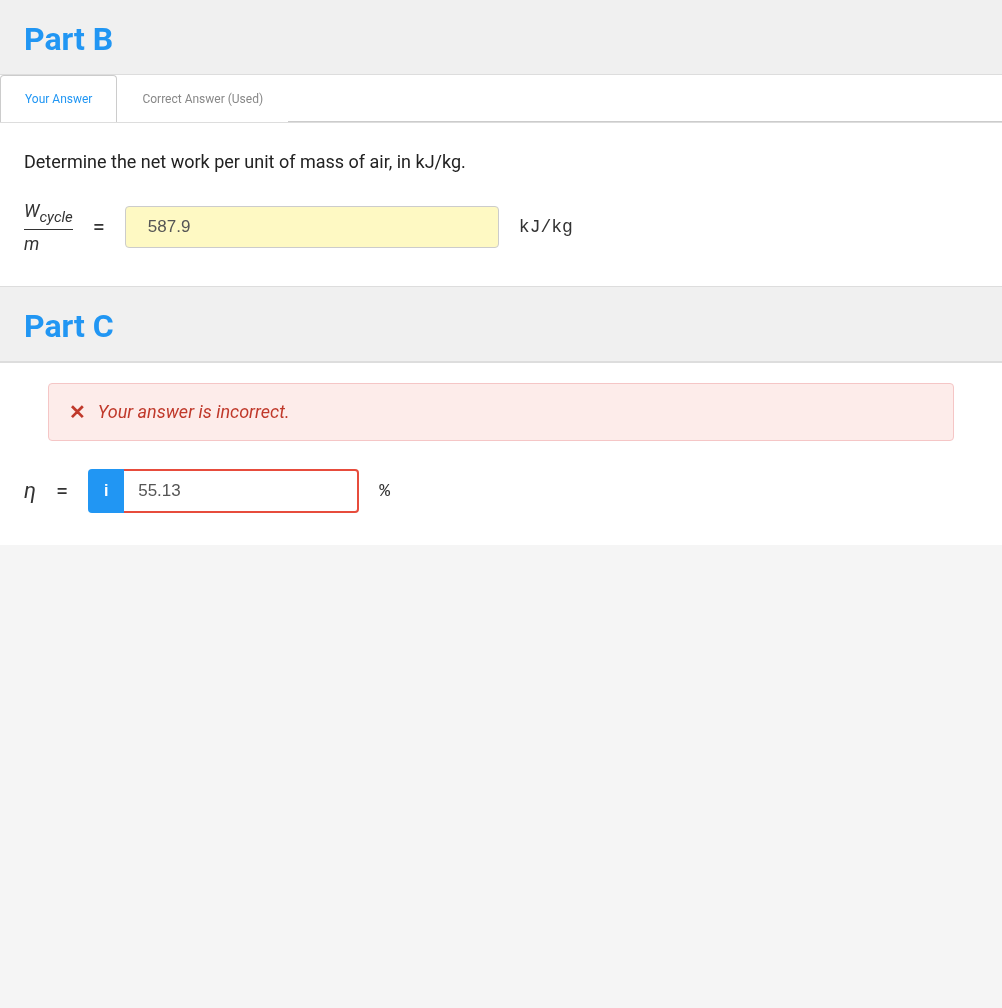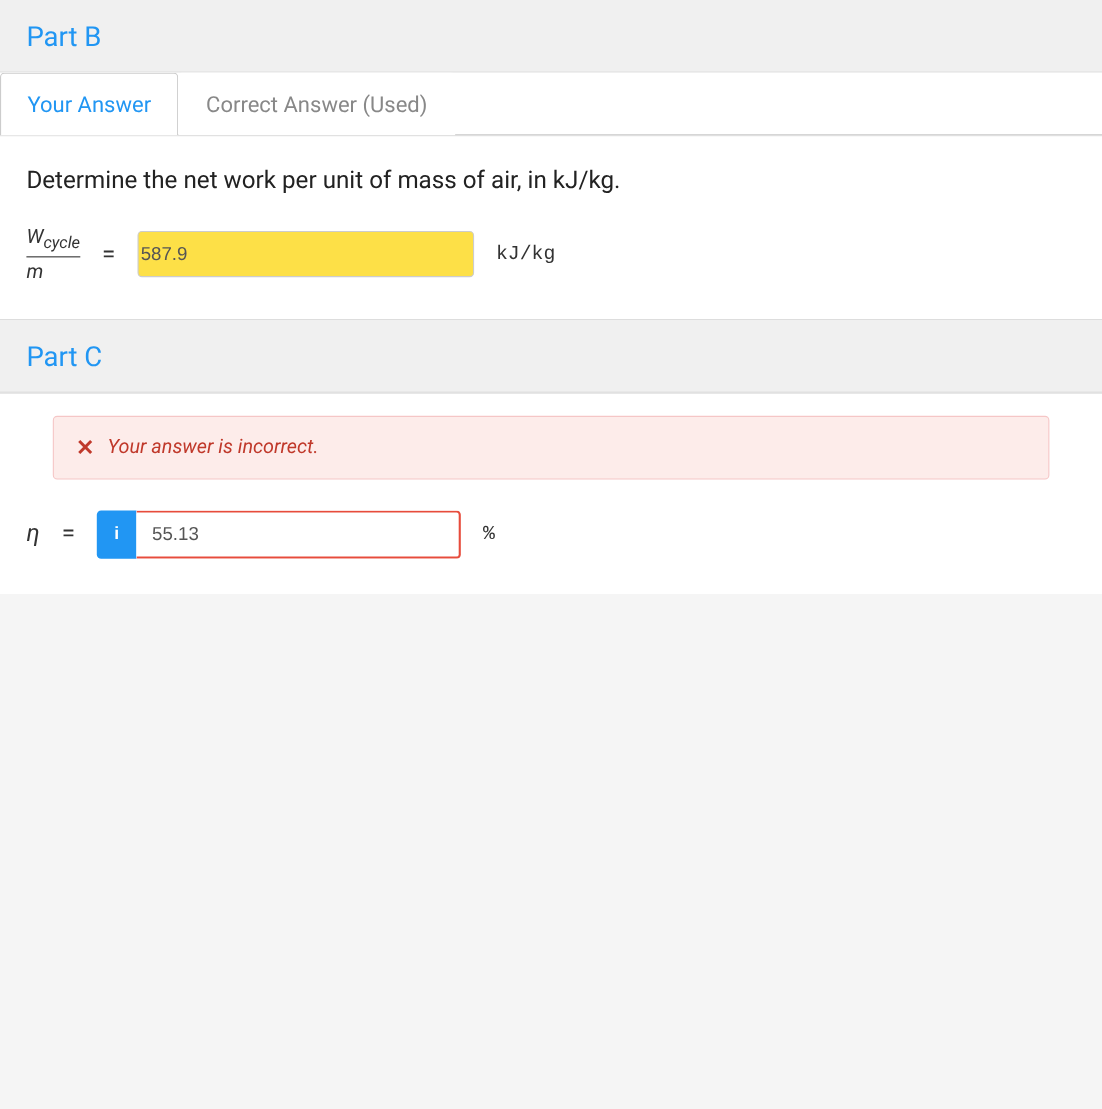--- a/index.html
+++ b/index.html
@@ -16,40 +16,40 @@
       min-height: 1008px;
     }
 
     .part-section {
       background: #f0f0f0;
       padding: 20px 24px 16px 24px;
       border-bottom: 1px solid #ddd;
     }
 
     .part-title {
-      font-size: 25px;
+      font-size: 32px;
       color: #2196F3;
-      font-weight: 400;
+      font-weight: 700;
       text-align: center;
     }
 
     .tab-container {
       background: #fff;
       border-bottom: 1px solid #ddd;
     }
 
     .tabs {
       display: flex;
       border-bottom: 1px solid #ccc;
     }
 
     .tab {
       padding: 16px 24px;
       cursor: pointer;
-      font-size: 20px;
+      font-size: 12px;
       color: #888;
       border: 1px solid transparent;
       border-bottom: none;
       margin-bottom: -1px;
       background: #fff;
       border-radius: 4px 4px 0 0;
     }
 
     .tab.active {
       color: #2196F3;
@@ -57,21 +57,21 @@
       border-bottom-color: #fff;
       background: #fff;
     }
 
     .tab-content {
       background: #fff;
       padding: 28px 24px 32px 24px;
     }
 
     .question-text {
-      font-size: 22px;
+      font-size: 18px;
       color: #222;
       margin-bottom: 28px;
     }
 
     .formula-row {
       display: flex;
       align-items: center;
       gap: 20px;
       margin-top: 8px;
     }
@@ -102,25 +102,25 @@
     }
 
     .equals-sign {
       font-size: 22px;
       color: #333;
     }
 
     .answer-input {
       border: 1px solid #ccc;
       border-radius: 4px;
-      padding: 10px 2px;
+      padding: 10px 22px;
       font-size: 17px;
       color: #555;
-      background: #fde047;
-      width: 306px;
+      background: #fef9c3;
+      width: 374px;
       outline: none;
     }
 
     .unit-label {
       font-size: 18px;
       color: #333;
       font-family: Liberation Mono, monospace;
     }
 
     .divider {
@@ -165,21 +165,21 @@
     }
 
     .answer-input-error {
       border: 2px solid #e74c3c;
       border-left: none;
       border-radius: 0 4px 4px 0;
       padding: 10px 14px;
       font-size: 17px;
       color: #555;
       background: #fff;
-      width: 295px;
+      width: 235px;
       outline: none;
     }
 
     .input-with-info {
       display: flex;
       align-items: stretch;
     }
 
     .eta-symbol {
       font-style: italic;

